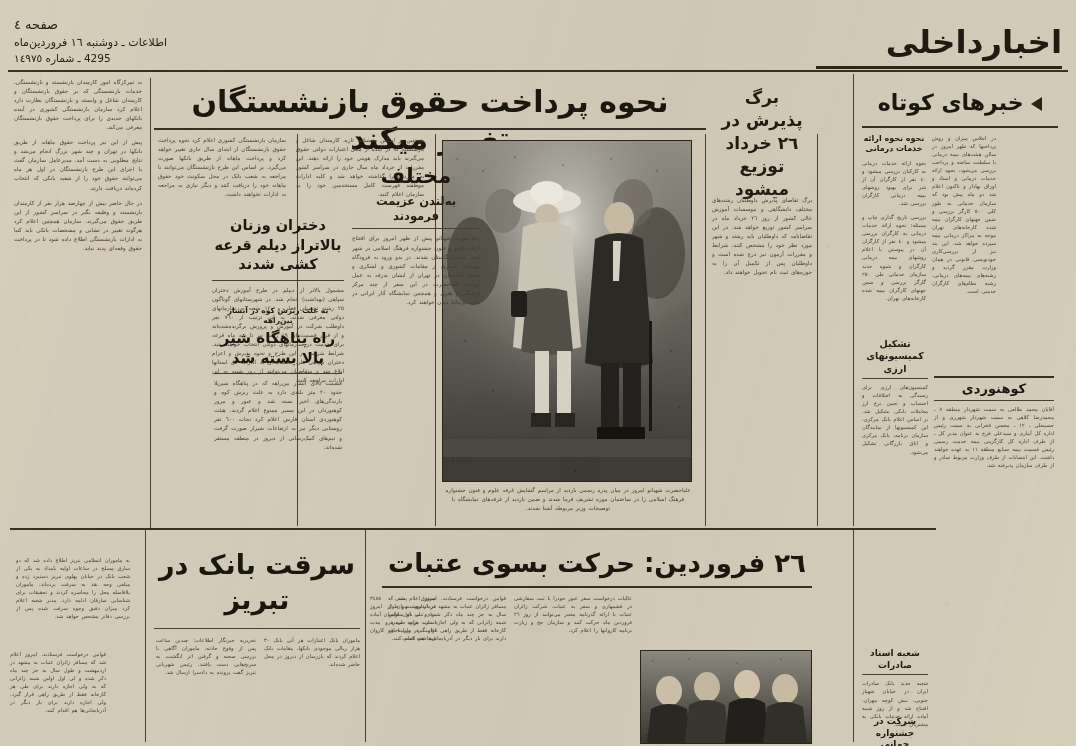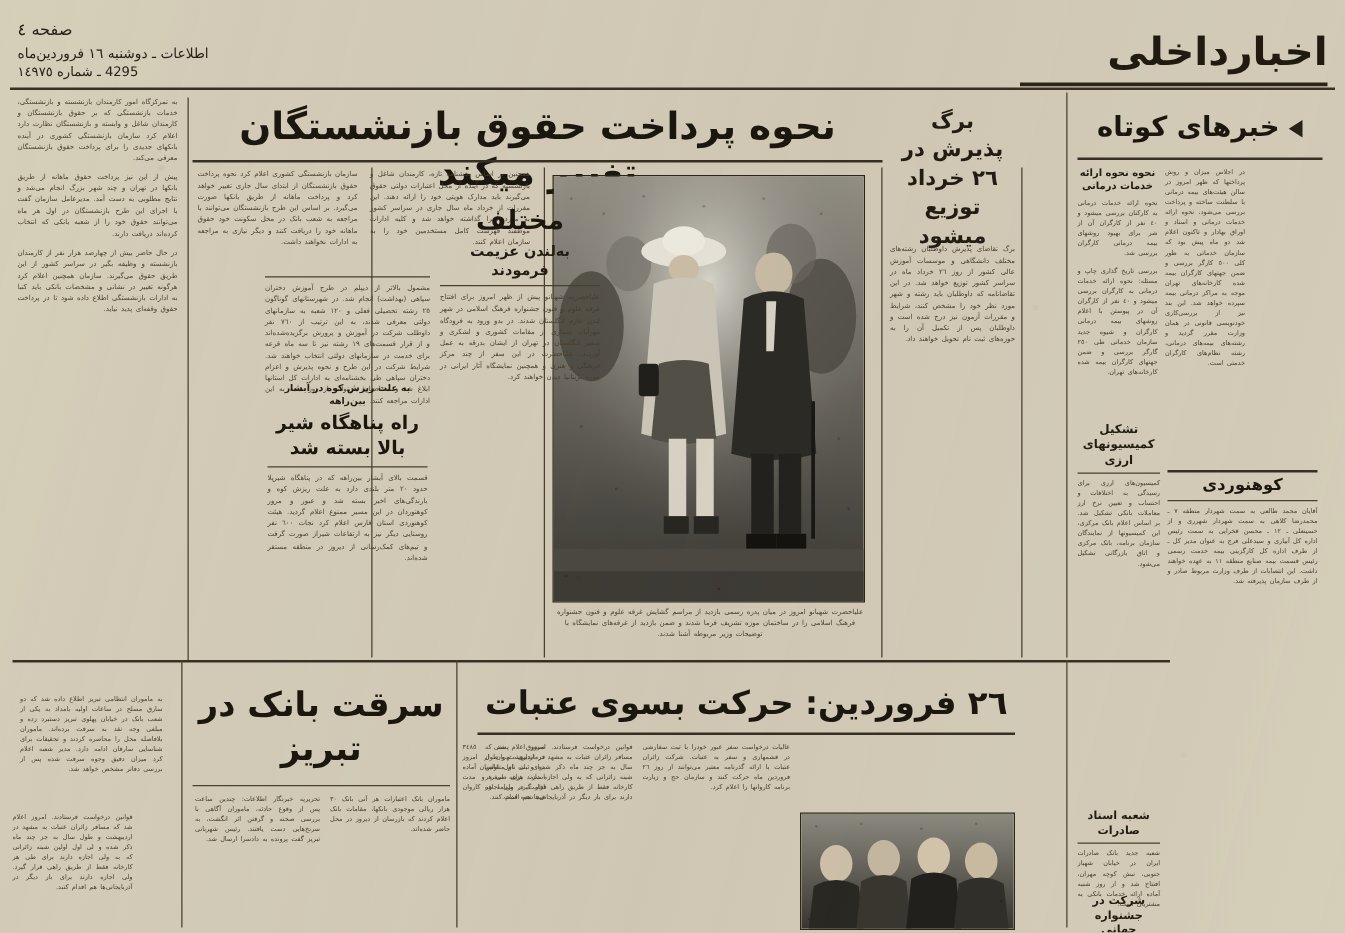--- a/index.html
+++ b/index.html
@@ -244,20 +244,21 @@
   <div class="vline" style="top:134px; right:258px; height:392px;"></div>
 
   <div class="col" style="top:164px; left:352px; width:128px;">
     <div class="headline" style="font-size:21px; margin-bottom:4px;">مختلف</div>
     <div class="subhead" style="font-size:11.5px; margin-bottom:5px;">به‌لندن عزیمت فرمودند</div>
     <div class="hline" style="position:relative; width:100%; margin:4px 0 5px;"></div>
     <div class="microtext">علیاحضرت شهبانو پیش از ظهر امروز برای افتتاح غرفه علوم و فنون جشنواره فرهنگ اسلامی در شهر لندن عازم انگلستان شدند. در بدو ورود به فرودگاه مهرآباد، شماری از مقامات کشوری و لشکری و سفیر انگلستان در تهران از ایشان بدرقه به عمل آوردند. علیاحضرت در این سفر از چند مرکز فرهنگی و هنری و همچنین نمایشگاه آثار ایرانی در موزه بریتانیا دیدن خواهند کرد.</div>
   </div>
 
   <div class="col" style="top:216px; left:212px; width:132px;">
+    <div class="headline" style="font-size:14.5px; line-height:1.35;">دختران وزنان بالاتراز دیلم قرعه کشی شدند</div>
     <div class="hline" style="position:relative; width:100%; margin:5px 0 5px;"></div>
     <div class="microtext">مشمول بالاتر از دیپلم در طرح آموزش دختران سپاهی (بهداشت) انجام شد. در شهرستانهای گوناگون ٢٥ رشته تحصیلی فعلی و ١٢٠ شعبه به سازمانهای دولتی معرفی شدند، به این ترتیب از ٧٦٠ نفر داوطلب شرکت در آموزش و پرورش برگزیده‌شده‌اند و از قرار قسمت‌های ١٩ رشته نیز تا سه ماه قرعه برای خدمت در سازمانهای دولتی انتخاب خواهند شد. شرایط شرکت در این طرح و نحوه پذیرش و اعزام دختران سپاهی طی بخشنامه‌ای به ادارات کل استانها ابلاغ شد و متقاضیان می‌توانند از روز شنبه به این ادارات مراجعه کنند.</div>
   </div>
 
   <div class="col" style="top:306px; left:214px; width:128px;">
     <div class="kicker" style="font-size:7.5px; margin-bottom:3px;">به علت ریزش کوه در آبشار بین‌راهه</div>
     <div class="headline" style="font-size:15px; line-height:1.3;">راه پناهگاه شیر بالا بسته شد</div>
     <div class="hline" style="position:relative; width:100%; margin:5px 0 5px;"></div>
     <div class="microtext">قسمت بالای آبشار بین‌راهه که در پناهگاه شیرپلا حدود ٢٠ متر بلندی دارد به علت ریزش کوه و بارندگی‌های اخیر بسته شد و عبور و مرور کوهنوردان در این مسیر ممنوع اعلام گردید. هیئت کوهنوردی استان فارس اعلام کرد نجات ٦٠٠ نفر روستایی دیگر نیز به ارتفاعات شیراز صورت گرفت و تیم‌های کمک‌رسانی از دیروز در منطقه مستقر شده‌اند.</div>
   </div>

